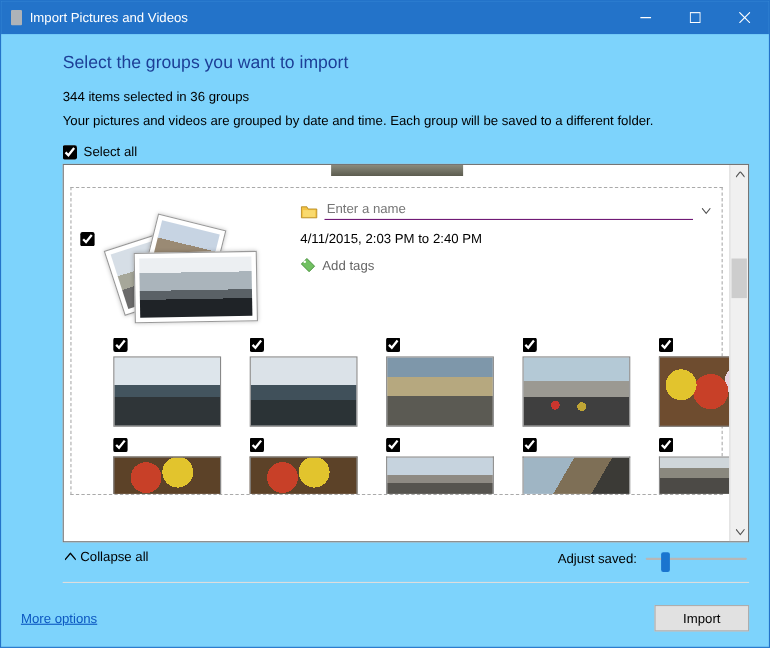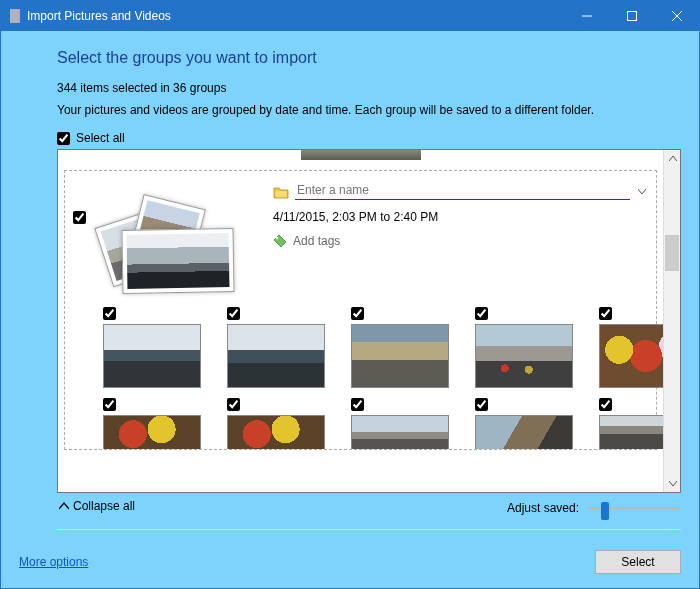--- a/index.html
+++ b/index.html
@@ -201,15 +201,15 @@
         </div>
       </div>
     </div>
 
     <div class="divider"></div>
   </div>
 
   <div class="footer">
     <a class="more" href="#">More options</a>
     <div class="spacer"></div>
-    <button class="btn">Select</button>
+    <button class="btn">Import</button>
   </div>
 </div>
 
 </body></html>

